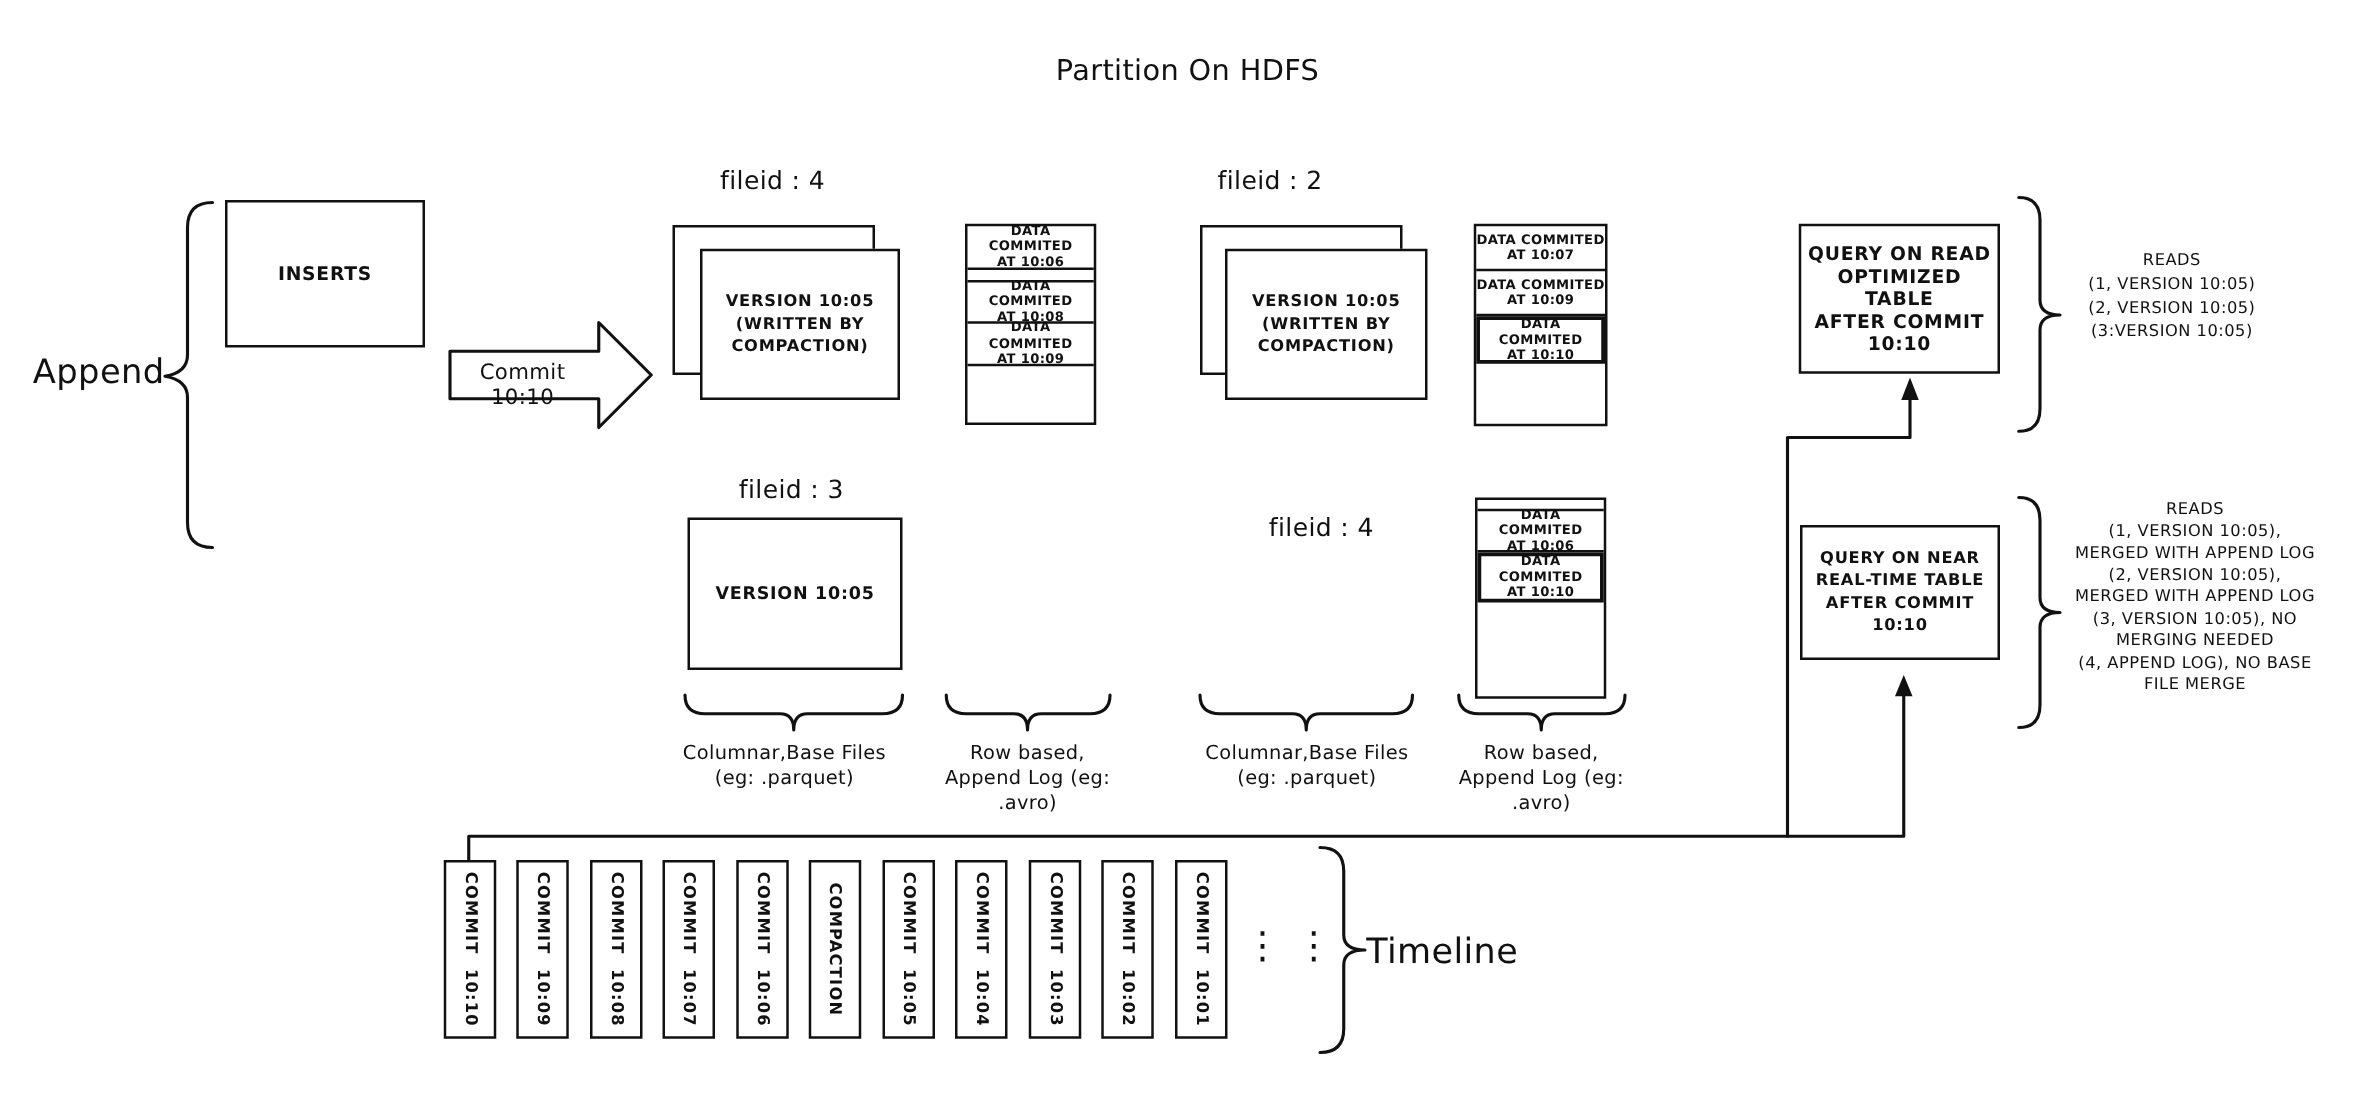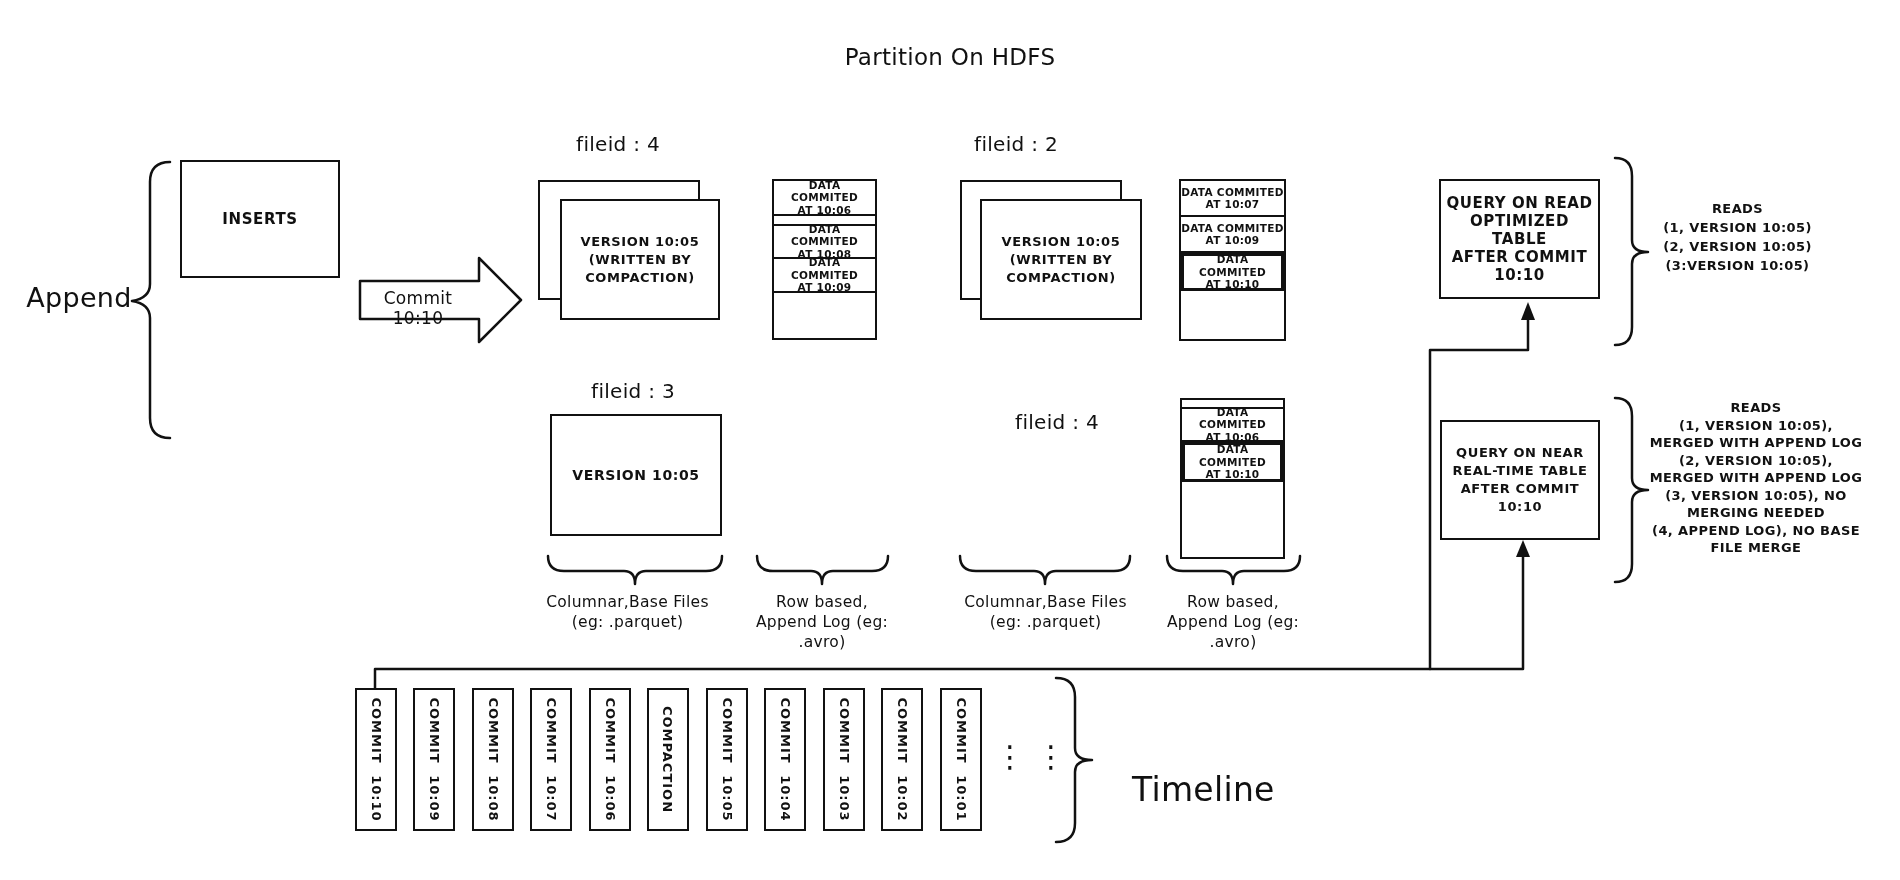--- a/index.html
+++ b/index.html
@@ -12,21 +12,21 @@
   .box{
     border:2px solid #111;background:#fff;display:flex;align-items:center;justify-content:center;
     text-align:center;z-index:2;
   }
   .caps{font-weight:bold;letter-spacing:0.6px;}
   .ml{white-space:pre-line;}
   .hand{font-weight:normal;letter-spacing:0.3px;}
   .title{font-size:23px;text-align:center;z-index:2;}
   .fileid-label{font-size:20px;text-align:center;z-index:2;}
   .note{font-size:15.5px;line-height:20px;text-align:center;z-index:2;}
-  .reads{font-weight:bold;font-size:13px;text-align:center;z-index:2;letter-spacing:0.4px;}
+  .reads{font-weight:normal;font-size:13px;text-align:center;z-index:2;letter-spacing:0.4px;}
   .logbox{border:2px solid #111;background:#fff;z-index:2;display:flex;flex-direction:column;}
   .seg{
     border-bottom:2px solid #111;display:flex;align-items:center;justify-content:center;
     text-align:center;font-weight:bold;font-size:10.5px;line-height:12.5px;letter-spacing:0.3px;
   }
   .seg.thick{border:3px solid #111;}
   .seg.gap{padding:0;}
   .tl-box{
     border:2px solid #111;background:#fff;width:42px;height:143px;top:688px;
     display:flex;align-items:center;justify-content:center;z-index:2;
@@ -131,21 +131,21 @@
 
   <div class="abs box caps ml" style="left:1439px;top:179px;width:161px;height:120px;font-size:15px;line-height:18px;">QUERY ON READ
 OPTIMIZED TABLE
 AFTER COMMIT
 10:10</div>
   <div class="abs reads ml" style="left:1650px;top:199px;width:175px;line-height:19px;">READS
 (1, VERSION 10:05)
 (2, VERSION 10:05)
 (3:VERSION 10:05)</div>
 
-  <div class="abs box caps ml" style="left:1440px;top:420px;width:160px;height:120px;font-size:13px;line-height:18px;">QUERY ON NEAR
+  <div class="abs box caps ml" style="left:1440px;top:420px;width:160px;height:108px;font-size:13px;line-height:18px;">QUERY ON NEAR
 REAL-TIME TABLE
 AFTER COMMIT
 10:10</div>
   <div class="abs reads ml" style="left:1642px;top:399px;width:228px;line-height:17.5px;">READS
 (1, VERSION 10:05),
 MERGED WITH APPEND LOG
 (2, VERSION 10:05),
 MERGED WITH APPEND LOG
 (3, VERSION 10:05), NO
 MERGING NEEDED
@@ -182,15 +182,15 @@
   <div class="abs tl-box" style="left:881px;">
       <span>COMMIT 10:02</span>
     </div>
   <div class="abs tl-box" style="left:940px;">
       <span>COMMIT 10:01</span>
     </div>
 
   <div class="abs dots" style="left:995px;top:742px;">⋮</div>
   <div class="abs dots" style="left:1036px;top:742px;">⋮</div>
 
-  <div class="abs hand" style="left:1132px;top:744px;font-size:33px;z-index:2;margin-top:26px;">Timeline</div>
+  <div class="abs hand" style="left:1093px;top:744px;font-size:28px;z-index:2;">Timeline</div>
 
 </div>
 
 </body></html>

